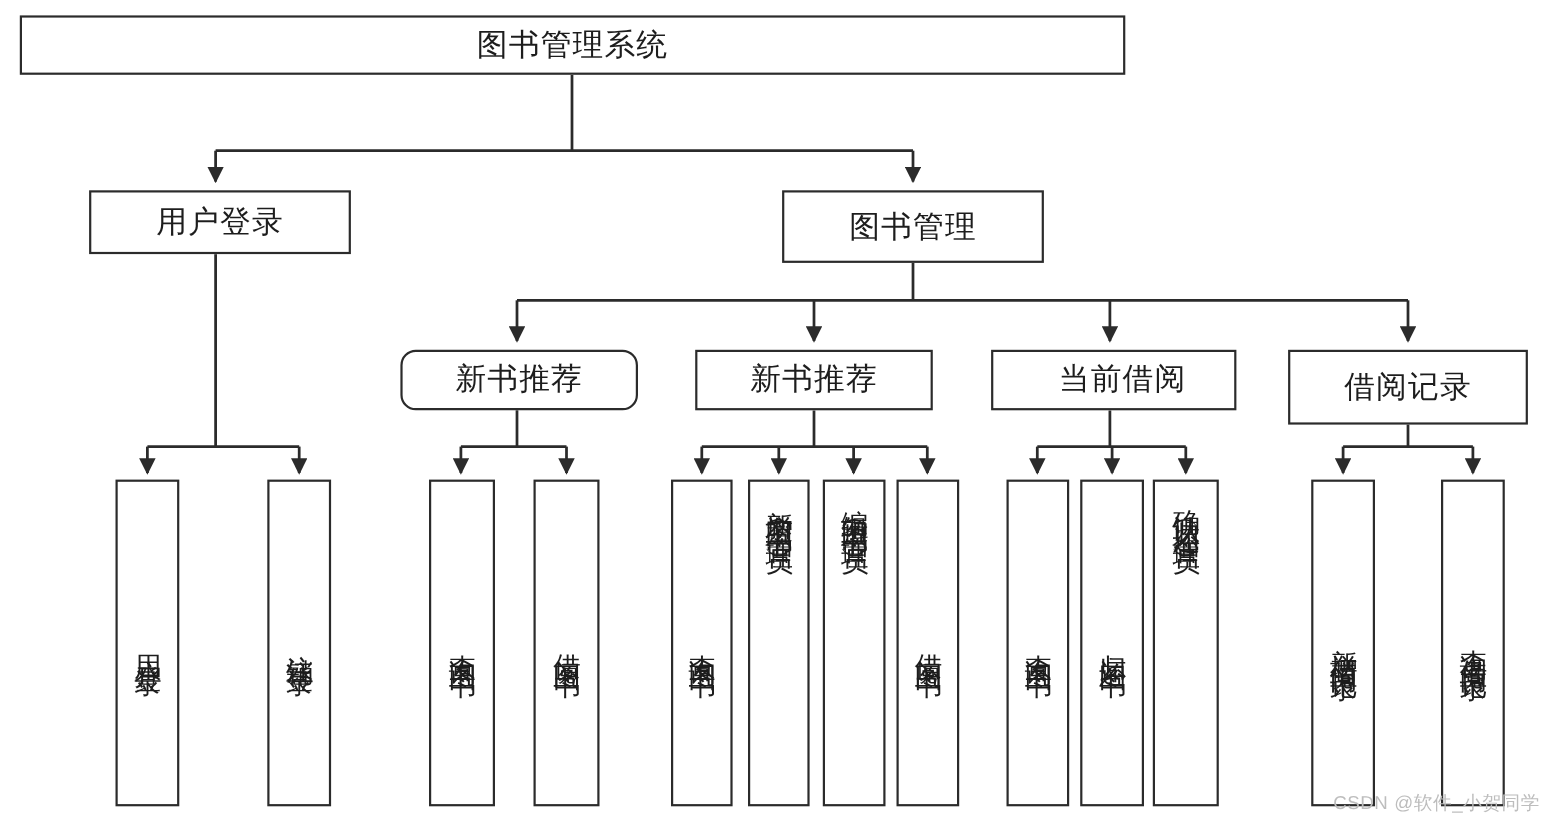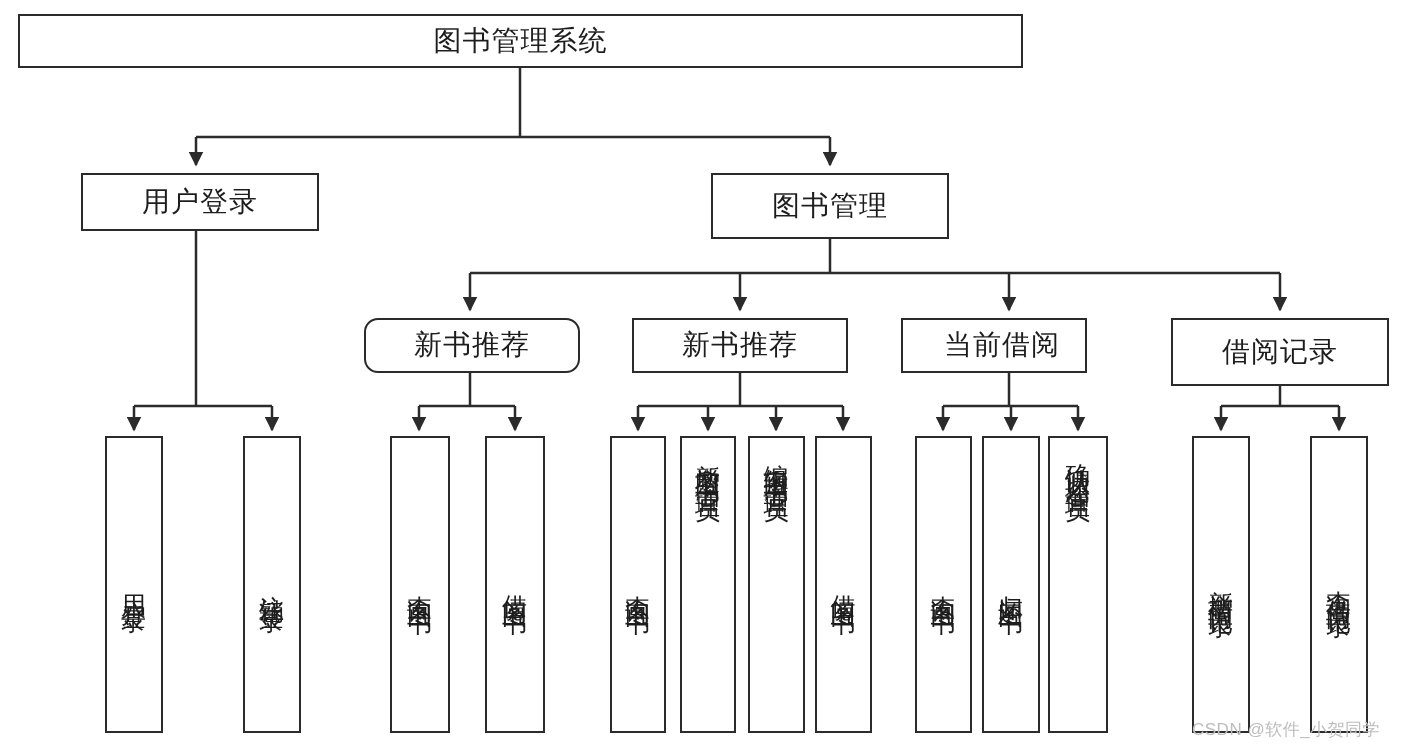--- a/index.html
+++ b/index.html
@@ -56,20 +56,21 @@
     align-items:center;
     padding-top:0;
   }
   .watermark{
     position:absolute;
     font-size:17px;
     color:#bdbdbd;
     white-space:nowrap;
     letter-spacing:0.5px;
     user-select:none;
+    margin-left:20px;
   }
 </style>
 </head>
 <body>
 
 <div id="canvas">
 
   <svg id="edges" viewBox="0 0 1405 747" xmlns="http://www.w3.org/2000/svg">
     <defs>
       <marker id="arrow" viewBox="0 0 10 10" refX="9" refY="5" markerWidth="6" markerHeight="6" orient="auto-start-reverse">
@@ -133,21 +134,21 @@
   <div class="node" style="left: 711px; top: 173px; width: 238px; height: 66px;">
     <span class="label">图书管理</span>
   </div>
 
   <div class="node" style="left: 364px; top: 318px; width: 216px; height: 55px; border-radius: 14px;">
     <span class="label">新书推荐</span>
   </div>
   <div class="node" style="left: 632px; top: 318px; width: 216px; height: 55px;">
     <span class="label">新书推荐</span>
   </div>
-  <div class="node" style="left: 901px; top: 318px; width: 186px; height: 55px; padding-left: 16px;">
+  <div class="node" style="left: 901px; top: 318px; width: 223px; height: 55px; padding-left: 16px;">
     <span class="label">当前借阅</span>
   </div>
   <div class="node" style="left: 1171px; top: 318px; width: 218px; height: 68px;">
     <span class="label">借阅记录</span>
   </div>
 
   <div class="node vert centered" style="left: 105px; top: 436px; width: 58px; height: 297px;">
     <span class="label">用户登录</span>
   </div>
   <div class="node vert centered" style="left: 243px; top: 436px; width: 58px; height: 297px;">

